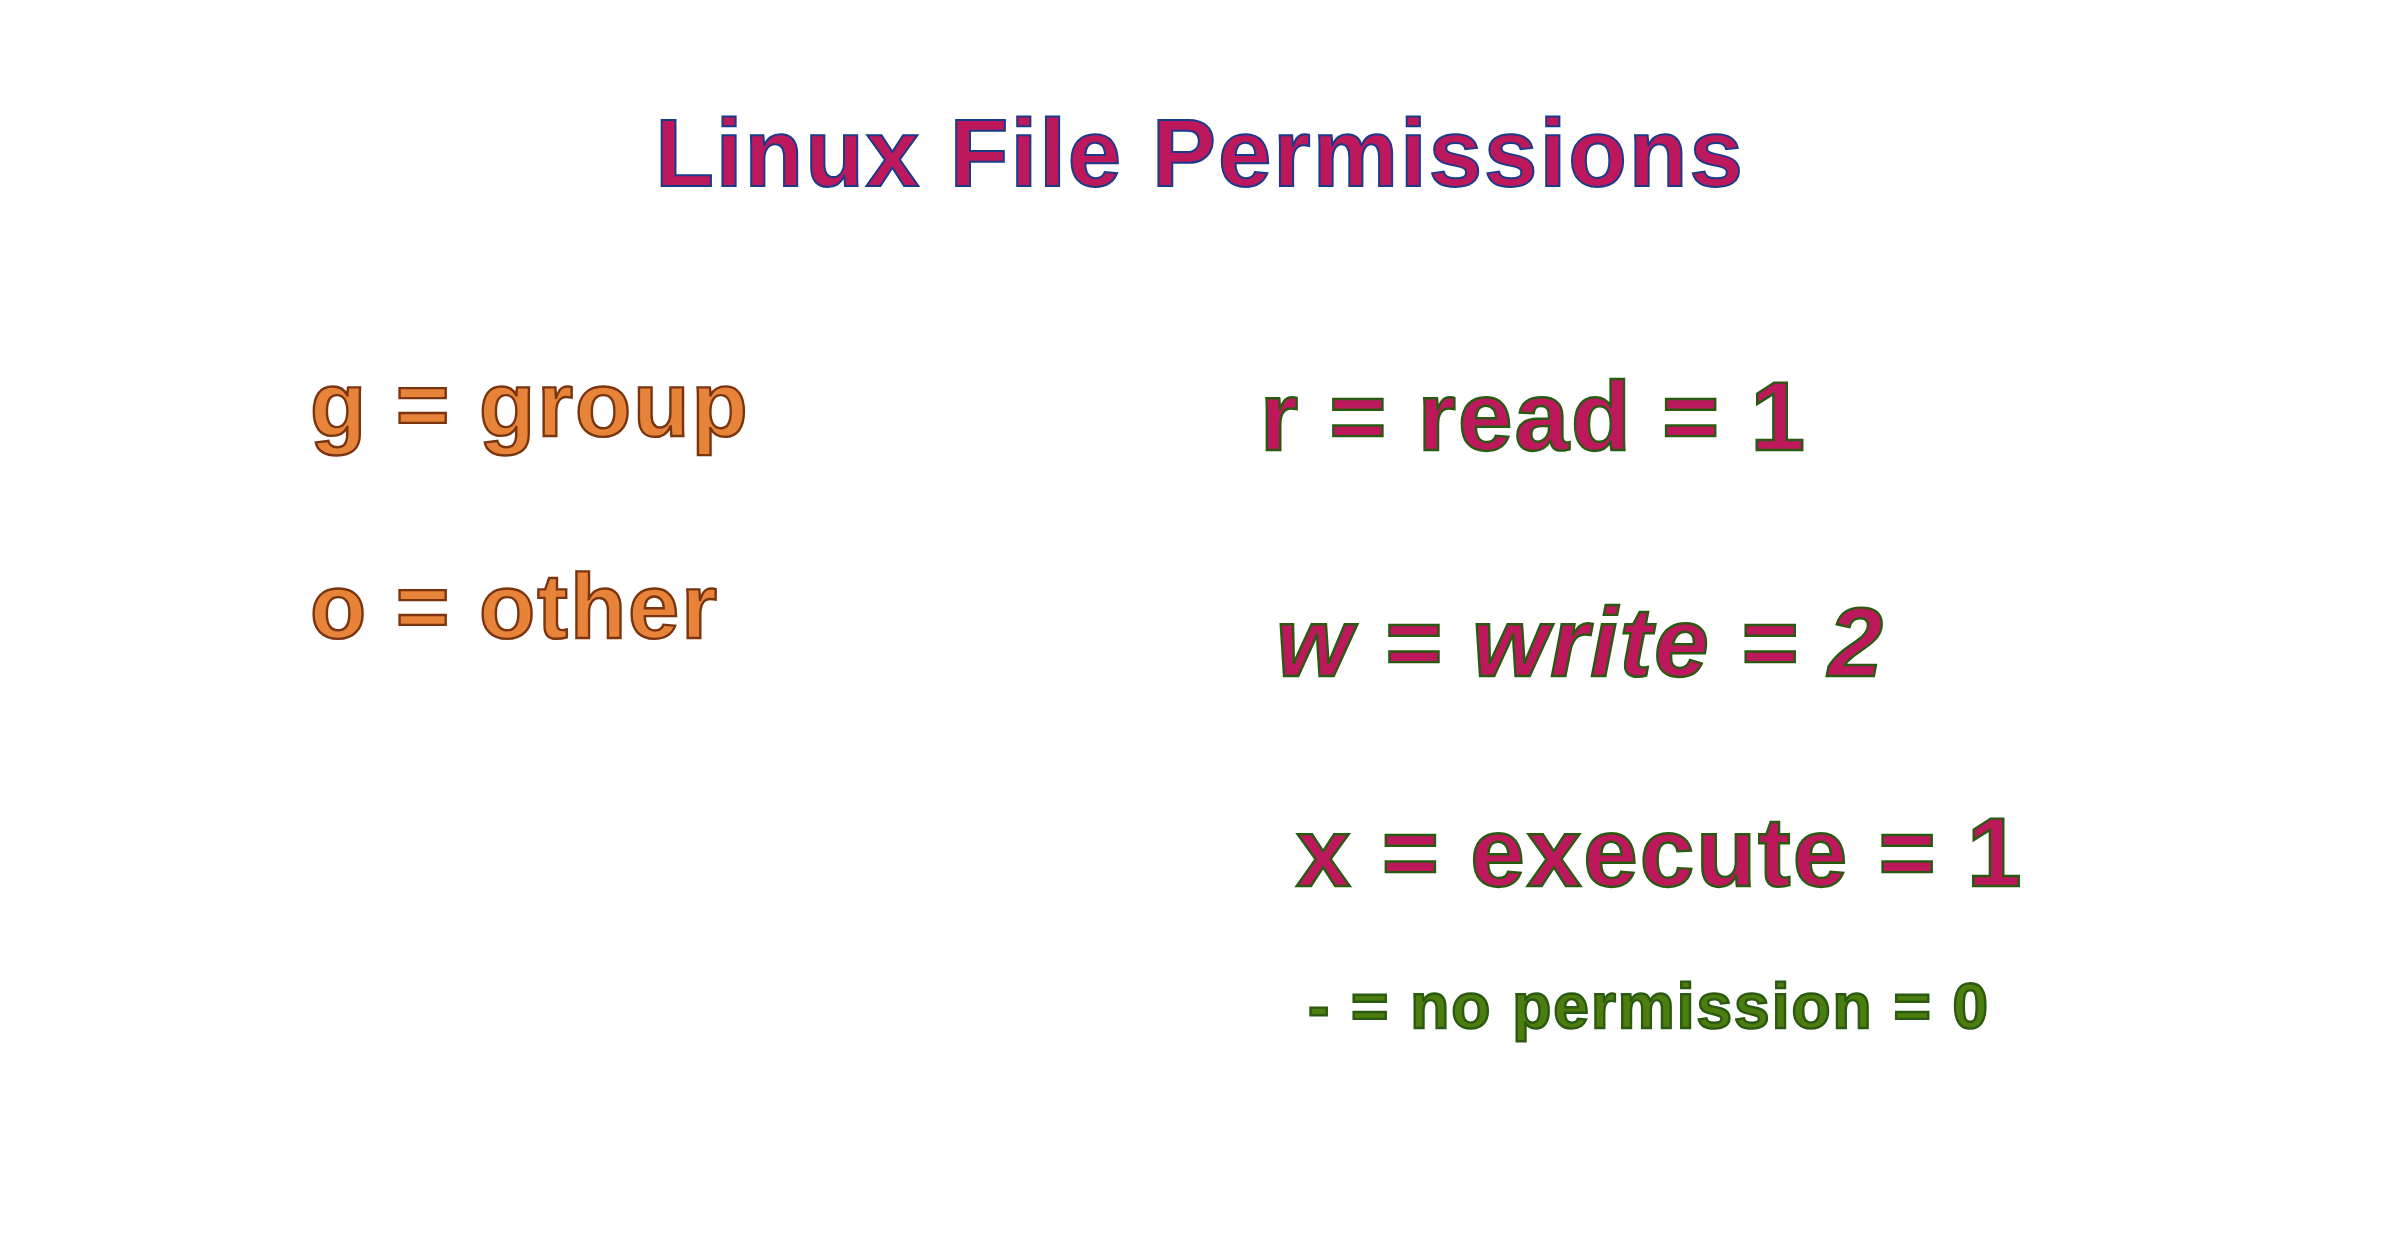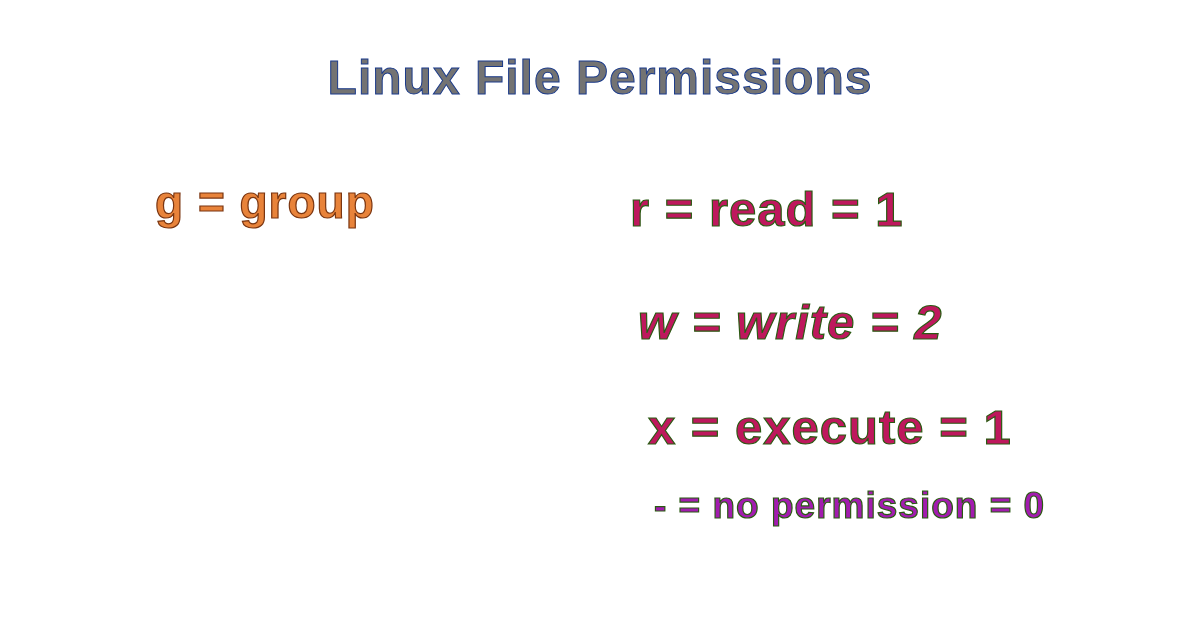--- a/index.html
+++ b/index.html
@@ -14,21 +14,21 @@
       font-family: Arial, Helvetica, sans-serif;
       font-weight: bold;
       position: relative;
     }
     .title {
       position: absolute;
       top: 50px;
       left: 50%;
       transform: translateX(-50%);
       font-size: 48px;
-      color: #737373;
+      color: #be185d;
       -webkit-text-stroke: 1px #1a3a8a;
       text-align: center;
       letter-spacing: 1px;
     }
     .left-column {
       position: absolute;
       left: 155px;
       top: 175px;
     }
     .right-column {
@@ -44,40 +44,41 @@
       letter-spacing: 1px;
     }
     .green-text {
       color: #be185d;
       -webkit-text-stroke: 1.2px #2a5a12;
       font-size: 49px;
       line-height: 1.2;
       letter-spacing: 1px;
     }
     .green-text-small {
-      color: #a21caf;
+      color: #4d7c0f;
       -webkit-text-stroke: 1.2px #2a5a12;
-      font-size: 37px;
+      font-size: 32px;
       line-height: 1.2;
       letter-spacing: 1px;
     }
     .left-row-1 { margin-bottom: 52px; }
     .left-row-2 { margin-bottom: 46px; }
     .right-row-1 { margin-bottom: 54px; }
     .right-row-2 { margin-bottom: 46px; padding-left: 8px; font-style: italic; }
     .right-row-3 { margin-bottom: 28px; padding-left: 18px; }
     .right-row-4 { padding-left: 24px; }
   </style>
 </head>
 <body>
 
 <div class="title">Linux File Permissions</div>
 
 <div class="left-column">
   <div class="orange-text left-row-2">g = group</div>
+  <div class="orange-text">o = other</div>
 </div>
 
 <div class="right-column">
   <div class="green-text right-row-1">r = read = 1</div>
   <div class="green-text right-row-2">w = write = 2</div>
   <div class="green-text right-row-3">x = execute = 1</div>
   <div class="green-text-small right-row-4">- = no permission = 0</div>
 </div>
 
 </body></html>

